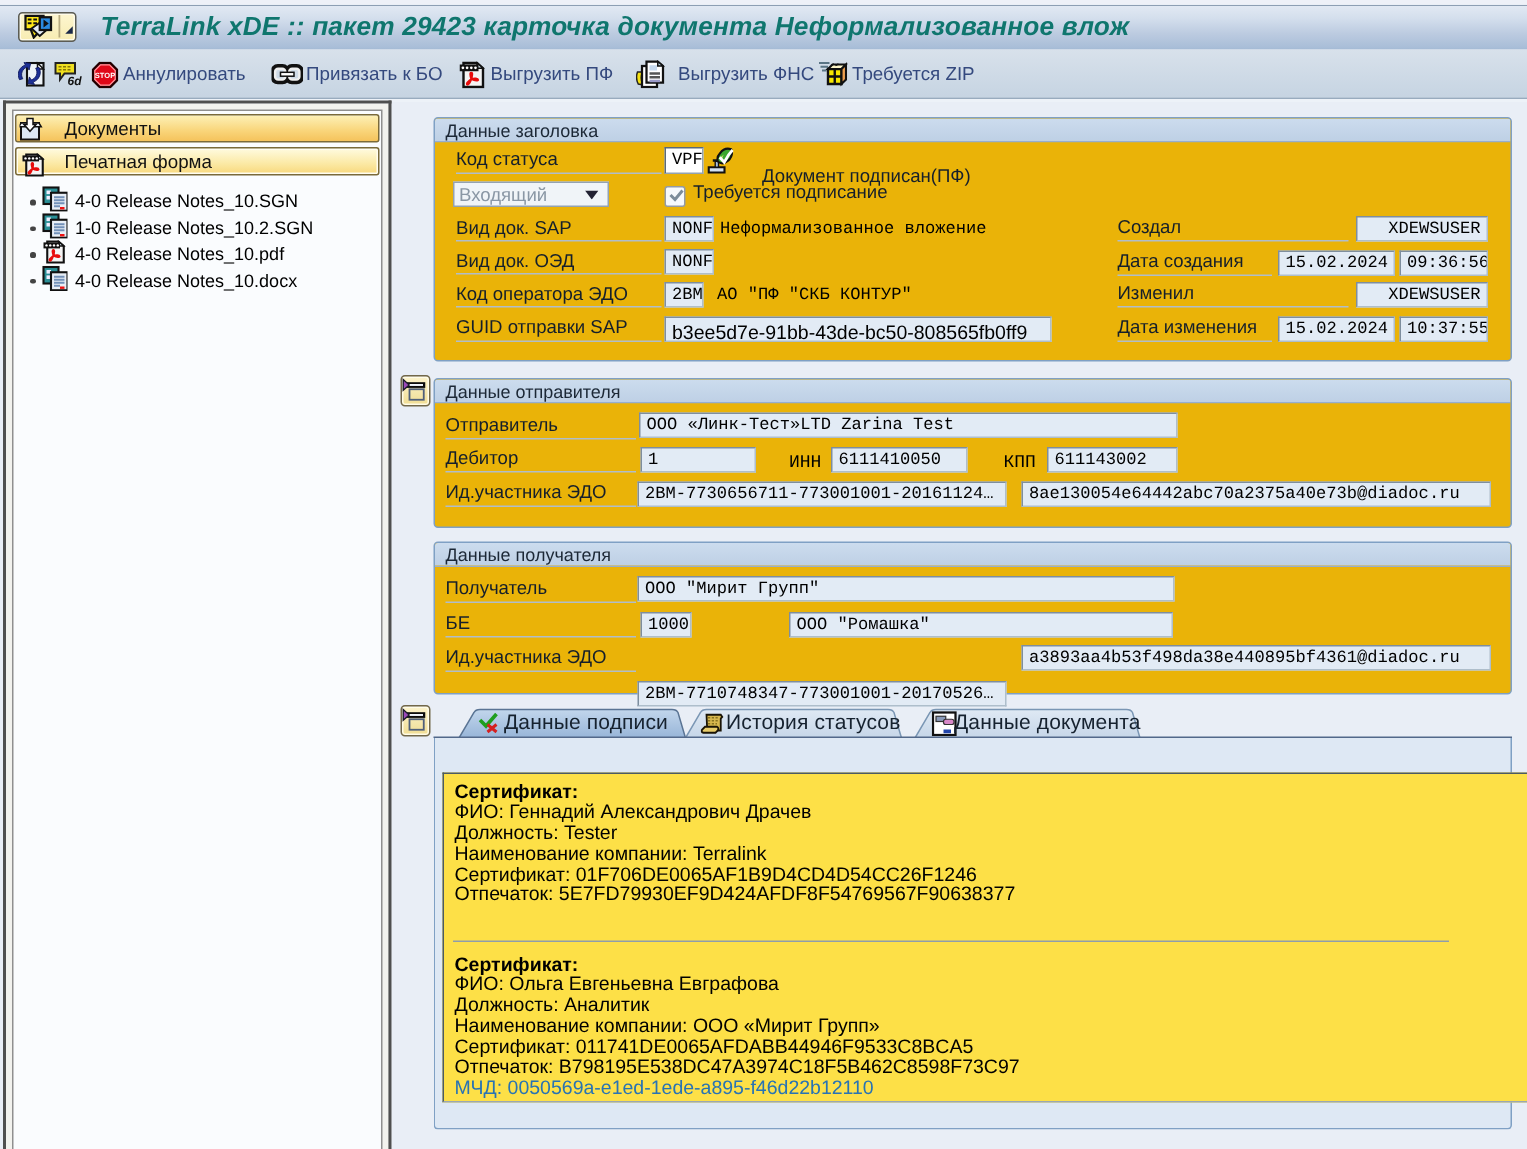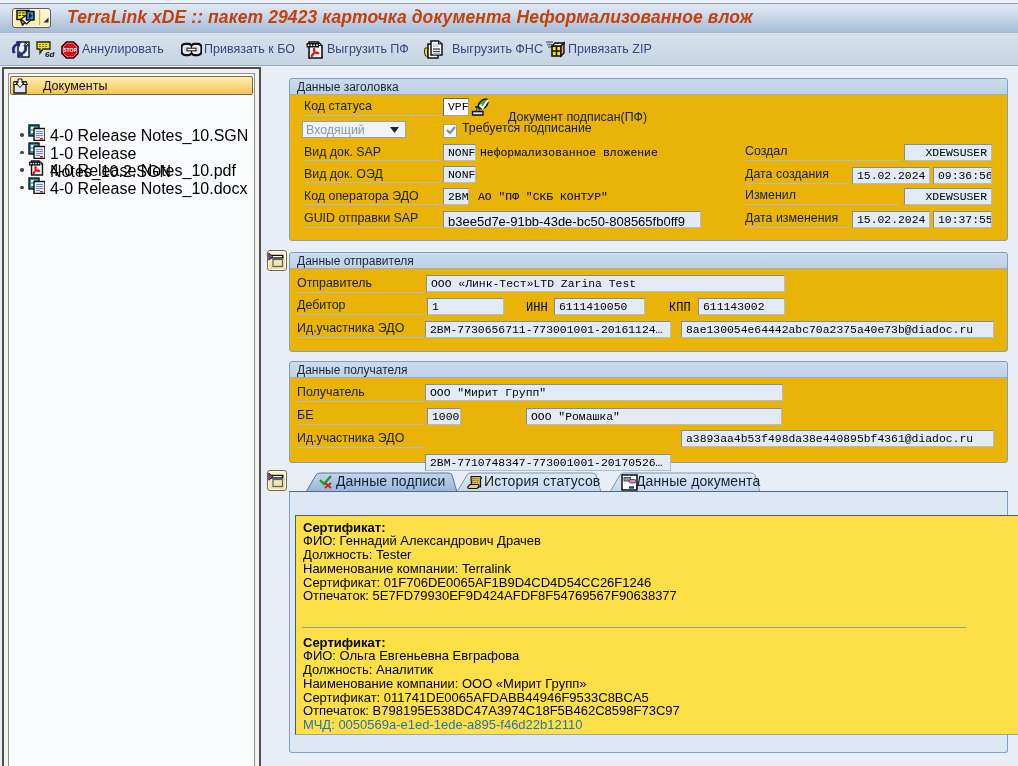--- a/index.html
+++ b/index.html
@@ -6,38 +6,38 @@
   body { position:relative; font-family:"Liberation Sans", sans-serif; background:#e9eef6; }
   .abs { position:absolute; }
   .mono { font-family:"Liberation Mono", monospace; font-size:11.4px; color:#000; white-space:pre; }
   .lbl { position:absolute; font-size:12.4px; color:#151f2b; white-space:nowrap; }
   
   #tbar { left:0; top:0; width:1018px; height:33px;
     background:linear-gradient(#e3eaf4,#d4dfed 30%,#bccbe0 65%,#a9bed8 95%,#a3b9d4);
     border-top:3px solid #eef1f8; box-shadow:inset 0 1px 0 #8d9fb4; }
   #mbtn { left:12px; top:8px; width:39px; height:20px; border:1.5px solid #5c5c54; border-radius:3px;
     background:linear-gradient(#fdf6d0,#f7ecb2); box-shadow:inset 0 0 0 1px #fffbe8; }
-  #ttl { left:67px; top:6.5px; font-size:17.5px; font-weight:bold; font-style:italic; color:#c2410c; white-space:nowrap; letter-spacing:.1px; }
+  #ttl { left:67px; top:6.5px; font-size:17.5px; font-weight:bold; font-style:italic; color:#0f766e; white-space:nowrap; letter-spacing:.1px; }
   
   #tool { left:0; top:33px; width:1018px; height:33px;
     background:linear-gradient(#d8e1eb,#c6d4e2); border-bottom:1px solid #98abbe; }
   #tool2 { left:0; top:66px; width:1018px; height:2px; background:#edf2f8; }
   .titem { position:absolute; top:42px; font-size:12.5px; color:#34497e; white-space:nowrap; }
   
   #lpan { left:2px; top:67px; width:259px; height:715px; background:#fafcfe;
     border:2px solid #4f4f4f; border-bottom:none;
     box-shadow:inset 0 0 0 4px #f2f2ee, inset 0 0 0 5px #8f8f8f; }
   .abtn { position:absolute; left:6px; width:243px; border:1px solid #7a6a3a; border-radius:2px;
     font-size:12.5px; color:#111; }
   #ab1 { top:7px; height:19px; background:linear-gradient(#fdf0b6,#f9d57a 60%,#f5c35c); }
   #ab2 { top:29px; height:19px; background:linear-gradient(#fffbe0,#fbe9a4 60%,#f8d87c);
     box-shadow:inset 0 0 0 1px #fffdf0; }
   .abtn .cap { position:absolute; left:19px; top:2px;margin-left:13px; }
   #ab2 .cap { top:2px; }
-  .trow { position:absolute; left:0; width:250px; height:18px; font-size:16px; color:#000; }
+  .trow { position:absolute; left:0; width:250px; height:18px; font-size:12px; color:#000; }
   .trow .dot { position:absolute; left:16px; top:6px; width:3.5px; height:3.5px; background:#444; border-radius:50%; }
   .trow .txt { position:absolute; left:46px; top:0px; }
   .trow svg { position:absolute; left:24px; top:-3px; }
   
   .grp { position:absolute; left:289px; width:719px; background:#eab308;
     border:1px solid #7fa0c4; border-radius:3px; }
   .band { position:absolute; left:0; top:0; width:100%; height:16px;
     background:linear-gradient(#ccdcee,#bed0e5); border-bottom:1px solid #96aecf;
     border-radius:2px 2px 0 0; }
   .band span { position:absolute; left:7px; top:0.5px; font-size:12px; color:#1c2836; white-space:nowrap; }
@@ -132,30 +132,43 @@
 </svg>
 <div class="titem" style="left:452px">Выгрузить ФНС</div>
 <svg class="abs" style="left:545px;top:40px" width="20" height="19" viewBox="0 0 20 19">
   <path d="M1 2 h7 M2 4.5 h5 M3 7 h3" stroke="#5a7585" stroke-width="1.4"></path>
   <path d="M7 6 h9 v10 h-9 Z" fill="#f8e800" stroke="#111" stroke-width="1.6"></path>
   <path d="M7 6 l3 -3 h9 l-3 3 Z" fill="#fdf6c8" stroke="#111" stroke-width="1.4"></path>
   <path d="M16 6 l3 -3 v10 l-3 3 Z" fill="#efa050" stroke="#111" stroke-width="1.4"></path>
   <path d="M11.5 6 v10 M7 11 h9" stroke="#111" stroke-width="1.6"></path>
   <path d="M12 3.8 l2 -1.2 M9 3.8 l2 -1.2" stroke="#111"></path>
 </svg>
-<div class="titem" style="left:568px">Привязать ZIP</div>
+<div class="titem" style="left:568px">Требуется ZIP</div>
 
 <div class="abs" id="lpan">
   <div class="abtn" id="ab1">
     <svg style="position:absolute;left:2px;top:1px" width="16" height="16" viewBox="0 0 16 16">
       <path d="M1 4 h12 v11 h-12 Z" fill="#dce8f4" stroke="#111" stroke-width="1.3"></path>
       <path d="M1 4 h12 l1.5 2.5 h-15 Z" fill="#f4f8fc" stroke="#111"></path>
       <path d="M5 1 h4 v4 h2 l-4 4.5 -4 -4.5 h2 Z" fill="#fff" stroke="#111"></path>
     </svg>
     <span class="cap">Документы</span>
+  </div>
+  <div class="abtn" id="ab2">
+    <svg style="position:absolute;left:3px;top:2px" width="17" height="17" viewBox="0 0 17 17">
+      <path d="M3.5 2 h7.5 l3.5 3 v11 h-11 Z" fill="#f4f4f4" stroke="#111" stroke-width="1.4"></path>
+      <path d="M11 2 l3.5 3 h-3.5 Z" fill="#cfe0ea" stroke="#111"></path>
+      <rect x="1" y="2.6" width="11" height="4" fill="#111"></rect>
+      <circle cx="3" cy="4.6" r="0.8" fill="#fff"></circle>
+        <circle cx="5.5" cy="4.6" r="0.8" fill="#fff"></circle>
+        <circle cx="8" cy="4.6" r="0.8" fill="#fff"></circle>
+        <circle cx="10.5" cy="4.6" r="0.8" fill="#fff"></circle>
+      <path d="M7.6 11.4 c-2.4 1.8 -3.2 3 -2.3 3.4 c0.7 0.3 1.6 -1.2 2.3 -3.4 c0.7 -2.3 0.8 -3.8 0 -3.8 c-0.9 0 -0.7 1.6 0 3.8 c2 -0.5 4 -0.3 4.1 0.5 c0.2 0.7 -1.8 0.7 -4.1 -0.5 Z" fill="none" stroke="#e80c0c" stroke-width="1.2"></path>
+    </svg>
+    <span class="cap">Печатная форма</span>
   </div>
   <div class="trow" style="top:58px">
       <span class="dot"></span>
       <svg width="17" height="17" viewBox="0 0 17 17">
         <rect x="1" y="1" width="10" height="11" fill="#2a8f96" stroke="#111" stroke-width="1.4"></rect>
         <rect x="3" y="3" width="3" height="2.4" fill="#eef"></rect>
         <rect x="3" y="6.6" width="3" height="2.4" fill="#eef"></rect>
         <rect x="6" y="4.5" width="11" height="12" fill="#e8eef6" stroke="#111" stroke-width="1.4"></rect>
         <path d="M8 7.5 h7 M8 9.5 h7 M8 11.5 h7 M8 13.5 h4" stroke="#7290b8" stroke-width="1.2"></path>
         <rect x="12" y="14" width="3" height="1.6" fill="#e11"></rect>

